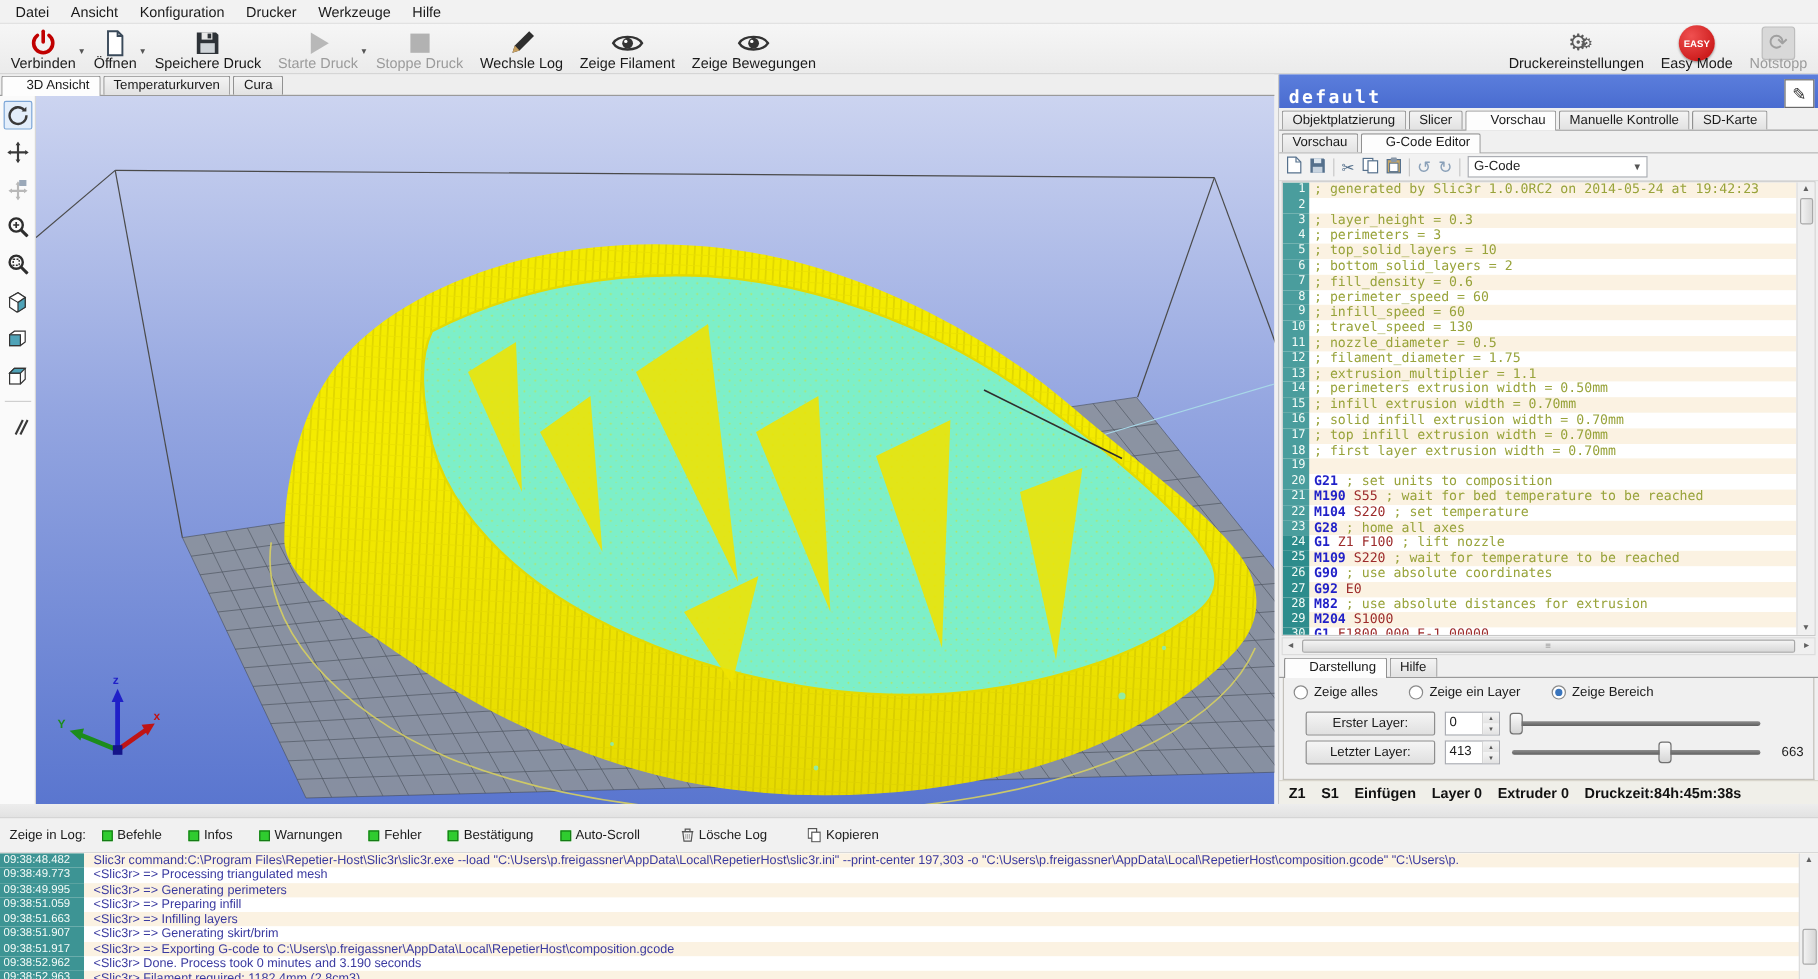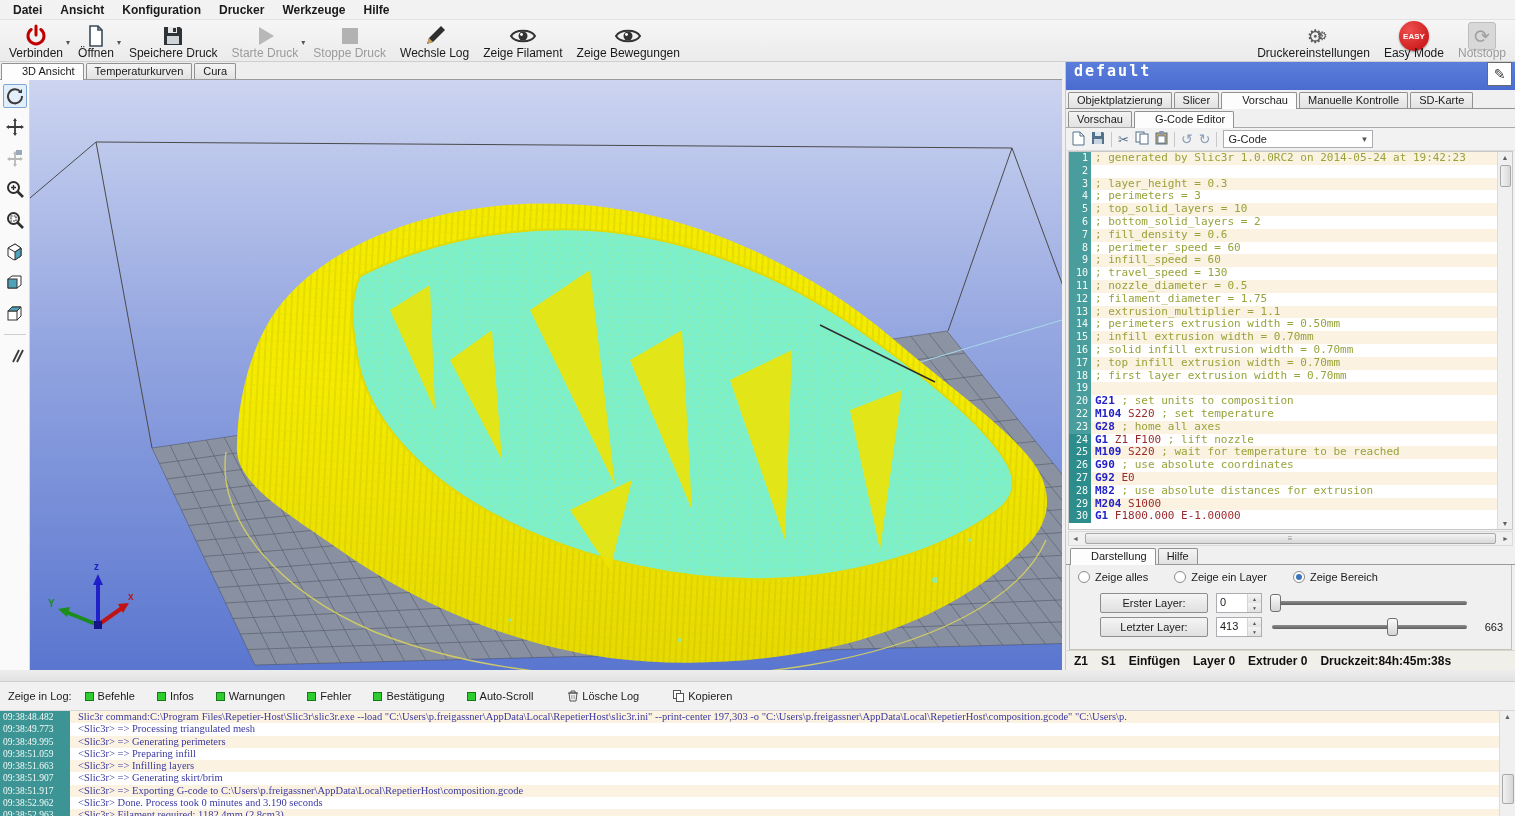--- a/index.html
+++ b/index.html
@@ -3,21 +3,21 @@
 <meta charset="utf-8">
 <style>
   * { margin:0; padding:0; box-sizing:border-box; }
   html,body { width:1515px; height:816px; overflow:hidden;
     font-family:"Liberation Sans", sans-serif; font-size:11px; background:#f0f0f0; color:#1a1a1a; }
   .win { position:relative; width:1515px; height:816px; background:#f0f0f0; }
 
   
   .menubar { position:absolute; top:0; left:0; right:0; height:20px; background:#f2f2f2;
     display:flex; align-items:center; padding-left:4px; border-bottom:1px solid #e2e2e2; font-size:12px;}
-  .menu-item { padding:2px 9px; cursor:default;font-weight:bold; }
+  .menu-item { padding:2px 9px; cursor:default; }
 
   
   .toolbar { position:absolute; top:20px; left:0; right:0; height:42px;
     background:linear-gradient(#f6f6f6,#ebebeb); border-bottom:1px solid #cfcfcf;
     display:flex; align-items:stretch; padding:0 2px; }
   .tbtn { display:flex; flex-direction:column; align-items:center; justify-content:flex-end;
     padding:2px 7px 1px; font-size:12px; color:#1a1a1a; }
   .tbtn .ic { height:20px; display:flex; align-items:center; justify-content:center; }
   .tbtn.disabled { color:#9b9b9b; }
   .drop { align-self:flex-end; margin:0 1px 14px -4px; font-size:8px; color:#555; }
@@ -46,21 +46,21 @@
   .sbtn { width:24px; height:24px; display:flex; align-items:center; justify-content:center; }
   .sbtn.sel { border:1px solid #7da7d8; background:#e3eefb; border-radius:2px; }
   .side-sep { width:22px; border-top:1px solid #cfcfcf; margin:2px 0; }
   .viewport { flex:1; position:relative; min-width:0; }
   .viewport svg { display:block; }
 
   
   .right-panel { position:absolute; top:62px; left:1065px; width:450px; height:608px;
     background:#f0f0f0; display:flex; flex-direction:column; border-left:1px solid #c8c8c8; }
   .rp-header { height:28px; background:linear-gradient(#5b7edc,#4a6cd0); display:flex;
-    align-items:flex-start; padding:0 3px 0 8px; }
+    align-items:flex-end; padding:0 3px 0 8px; }
   .rp-title { flex:1; color:#ffffff; font-family:"DejaVu Sans Mono", monospace;
     font-weight:bold; font-size:15px; letter-spacing:2px; }
   .rp-edit { width:25px; height:24px; background:#fff; border:1px solid #6a6a6a;
     display:flex; align-items:center; justify-content:center; font-size:14px; color:#333; }
   .rp-tabs { display:flex; align-items:flex-end; height:19px; border-bottom:1px solid #919191;
     padding:0 2px; background:#f0f0f0; }
   .rp-tabs .tab { font-size:11px; white-space:nowrap; }
   .gtoolbar { height:23px; display:flex; align-items:center; gap:6px; padding:0 6px;
     background:#f2f2f2; border-bottom:1px solid #dcdcdc; color:#55708c; }
   .gtb-sep { width:1px; height:15px; background:#c8c8c8; }
@@ -93,21 +93,21 @@
 
   .disp-tabs { display:flex; align-items:flex-end; height:19px; border-bottom:1px solid #9a9a9a;
     padding:2px 4px 0; }
   .disp-box { margin:0 3px; border:1px solid #c3c0ba; border-top:none; background:#f0f0f0;
     padding:6px 8px 8px; flex:0 0 auto; }
   .radio-row { display:flex; gap:26px; margin-bottom:10px; }
   .radio { display:flex; align-items:center; gap:5px; font-size:11px; }
   .rdot { width:12px; height:12px; border-radius:50%; border:1px solid #8a8a8a; background:#fff;
     display:flex; align-items:center; justify-content:center; }
   .rdot.on::after { content:""; width:6px; height:6px; border-radius:50%; background:#3a75bd; }
-  .layer-row { display:flex; align-items:center; gap:8px; margin:4px 0 4px 22px; }
+  .layer-row { display:flex; align-items:center; gap:8px; margin:4px 0 4px 10px; }
   .layer-btn { width:108px; height:20px; border:1px solid #8e8e8e; border-radius:2px;
     background:linear-gradient(#f5f5f5,#e0e0e0); font-size:11px; display:flex;
     align-items:center; justify-content:center; }
   .spin { width:46px; height:20px; border:1px solid #abadb3; background:#fff; display:flex; }
   .spin .val { flex:1; padding:2px 2px 0 3px; font-size:11px; }
   .spin .btns { width:14px; border-left:1px solid #d5d5d5; display:flex; flex-direction:column; }
   .spin .btns div { flex:1; font-size:5px; color:#555; display:flex; align-items:center; justify-content:center;
     background:linear-gradient(#f4f4f4,#e2e2e2); }
   .slider { flex:1; position:relative; height:20px; }
   .groove { position:absolute; left:2px; right:2px; top:8px; height:4px; border-radius:2px;
@@ -122,21 +122,21 @@
   .log-section { position:absolute; top:670px; left:0; width:1515px; height:146px;
     background:#f0f0f0; }
   .log-divider { height:12px; background:linear-gradient(#ededed,#e2e2e2); border-bottom:1px solid #cfcfcf; }
   .log-toolbar { height:29px; display:flex; align-items:center; gap:4px; padding:0 8px;
     font-size:11px; background:#f1f1f1; border-bottom:1px solid #d8d8d8; }
   .log-toggle { display:flex; align-items:center; gap:4px; padding:1px 9px; }
   .led { width:9px; height:9px; background:#2fcc2f; border:1px solid #157a15; }
   .log-action { display:flex; align-items:center; gap:4px; padding:1px 8px; margin-left:14px; color:#222; }
   .log-body { position:relative; height:114px; overflow:hidden; background:#fff; }
   .log-row { display:flex; height:12.3px; line-height:12.3px; white-space:pre;
-    font-family:Liberation Serif, serif; background:#fff; }
+    font-family:Liberation Sans, sans-serif; background:#fff; }
   .log-row.alt { background:#fbf2e2; }
   .log-time { flex:0 0 70px; background:#3d9494; color:#f4fbf8; font-size:9.5px; padding-left:3px; }
   .log-msg { padding-left:8px; font-size:10.5px; color:#3a3aa0; overflow:hidden; }
   .log-sel-strip { position:absolute; bottom:0; left:0; width:1062px; height:6px; background:#1f2a66; }
   .log-vscroll { position:absolute; right:0; top:0; width:16px; height:114px; background:#f0f0f0;
     border-left:1px solid #dcdcdc; display:flex; flex-direction:column; align-items:center;
     font-size:7px; color:#606060; }
   .log-vthumb { width:12px; height:30px; background:linear-gradient(90deg,#f2f2f2,#d6d6d6);
     border:1px solid #a8a8a8; border-radius:2px; margin-top:52px; }
 
@@ -556,20 +556,21 @@
           <div class="gl alt"><span class="gut">11</span><span class="gtext"><span class="seg-com">; nozzle_diameter = 0.5</span></span></div>
           <div class="gl"><span class="gut">12</span><span class="gtext"><span class="seg-com">; filament_diameter = 1.75</span></span></div>
           <div class="gl alt"><span class="gut">13</span><span class="gtext"><span class="seg-com">; extrusion_multiplier = 1.1</span></span></div>
           <div class="gl"><span class="gut">14</span><span class="gtext"><span class="seg-com">; perimeters extrusion width = 0.50mm</span></span></div>
           <div class="gl alt"><span class="gut">15</span><span class="gtext"><span class="seg-com">; infill extrusion width = 0.70mm</span></span></div>
           <div class="gl"><span class="gut">16</span><span class="gtext"><span class="seg-com">; solid infill extrusion width = 0.70mm</span></span></div>
           <div class="gl alt"><span class="gut">17</span><span class="gtext"><span class="seg-com">; top infill extrusion width = 0.70mm</span></span></div>
           <div class="gl"><span class="gut">18</span><span class="gtext"><span class="seg-com">; first layer extrusion width = 0.70mm</span></span></div>
           <div class="gl alt"><span class="gut">19</span><span class="gtext"></span></div>
           <div class="gl"><span class="gut">20</span><span class="gtext"><span class="seg-cmd">G21</span><span class="seg-com"> ; set units to composition</span></span></div>
+          <div class="gl alt"><span class="gut">21</span><span class="gtext"><span class="seg-cmd">M190</span><span class="seg-param"> S55</span><span class="seg-com"> ; wait for bed temperature to be reached</span></span></div>
           <div class="gl"><span class="gut">22</span><span class="gtext"><span class="seg-cmd">M104</span><span class="seg-param"> S220</span><span class="seg-com"> ; set temperature</span></span></div>
           <div class="gl alt"><span class="gut">23</span><span class="gtext"><span class="seg-cmd">G28</span><span class="seg-com"> ; home all axes</span></span></div>
           <div class="gl"><span class="gut gut2">24</span><span class="gtext"><span class="seg-cmd">G1</span><span class="seg-param"> Z1 F100</span><span class="seg-com"> ; lift nozzle</span></span></div>
           <div class="gl alt"><span class="gut gut2">25</span><span class="gtext"><span class="seg-cmd">M109</span><span class="seg-param"> S220</span><span class="seg-com"> ; wait for temperature to be reached</span></span></div>
           <div class="gl"><span class="gut gut2">26</span><span class="gtext"><span class="seg-cmd">G90</span><span class="seg-com"> ; use absolute coordinates</span></span></div>
           <div class="gl alt"><span class="gut gut2">27</span><span class="gtext"><span class="seg-cmd">G92</span><span class="seg-param"> E0</span></span></div>
           <div class="gl"><span class="gut gut2">28</span><span class="gtext"><span class="seg-cmd">M82</span><span class="seg-com"> ; use absolute distances for extrusion</span></span></div>
           <div class="gl alt"><span class="gut gut2">29</span><span class="gtext"><span class="seg-cmd">M204</span><span class="seg-param"> S1000</span></span></div>
           <div class="gl"><span class="gut gut2">30</span><span class="gtext"><span class="seg-cmd">G1</span><span class="seg-param"> F1800.000 E-1.00000</span></span></div>
         </div>

